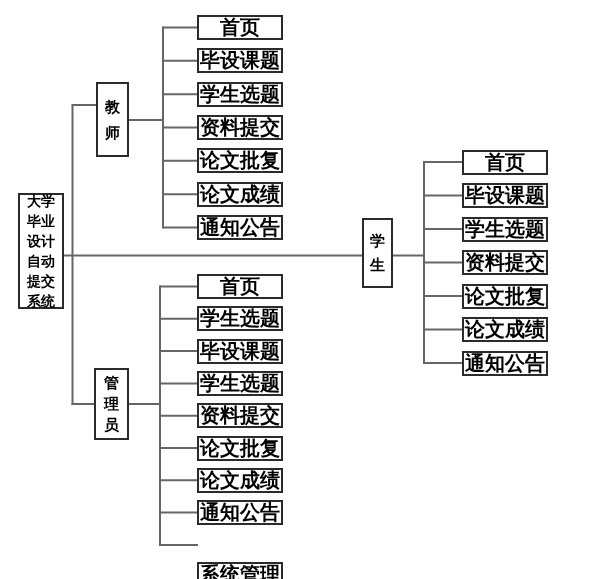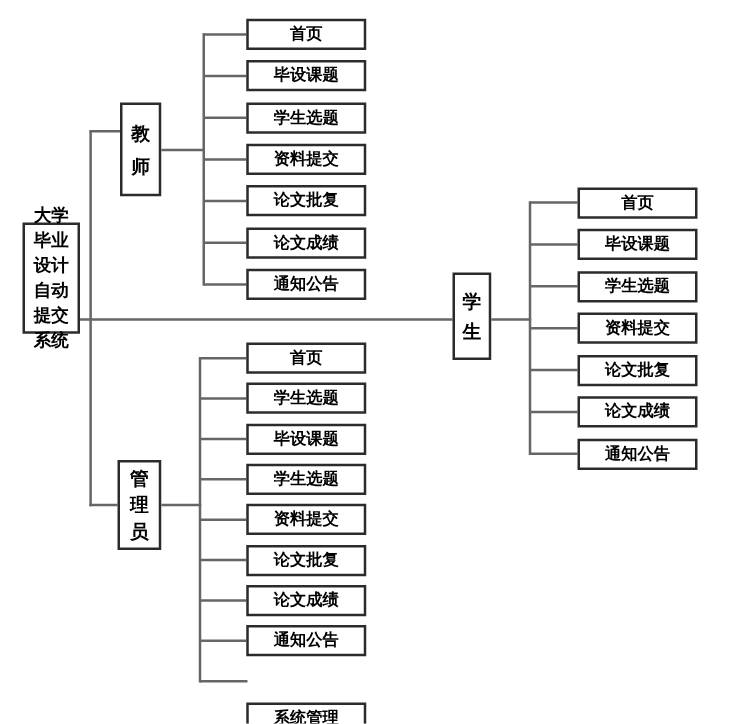--- a/index.html
+++ b/index.html
@@ -9,25 +9,25 @@
     overflow:hidden;
   }
   svg.connectors{position:absolute;left:0;top:0;z-index:1;}
   .node{
     position:absolute;z-index:2;box-sizing:border-box;
     background:#ffffff;border:2px solid #2b2b2b;
     display:flex;align-items:center;justify-content:center;
     color:#000;font-weight:bold;text-align:center;
   }
   .node .txt{white-space:pre-line;}
-  .leaf{width:96px;height:25px;font-size:13px;line-height:21px;}
+  .leaf{width:86px;height:25px;font-size:20px;line-height:21px;}
   .leaf-t,.leaf-a{left:197px;}
   .leaf-s{left:462px;}
   .vbox{font-size:15px;}
-  #root-node{left:18px;top:178px;width:46px;height:89px;font-size:14px;line-height:20px;}
+  #root-node{left:18px;top:193px;width:46px;height:116px;font-size:14px;line-height:20px;}
   #teacher-node{left:96px;top:82px;width:33px;height:75px;line-height:26px;}
   #student-node{left:362px;top:218px;width:31px;height:70px;line-height:24px;}
   #admin-node{left:94px;top:368px;width:35px;height:72px;line-height:21px;}
 </style>
 </head>
 <body>
 
 <div id="canvas">
 
   <svg class="connectors" width="602" height="579">

